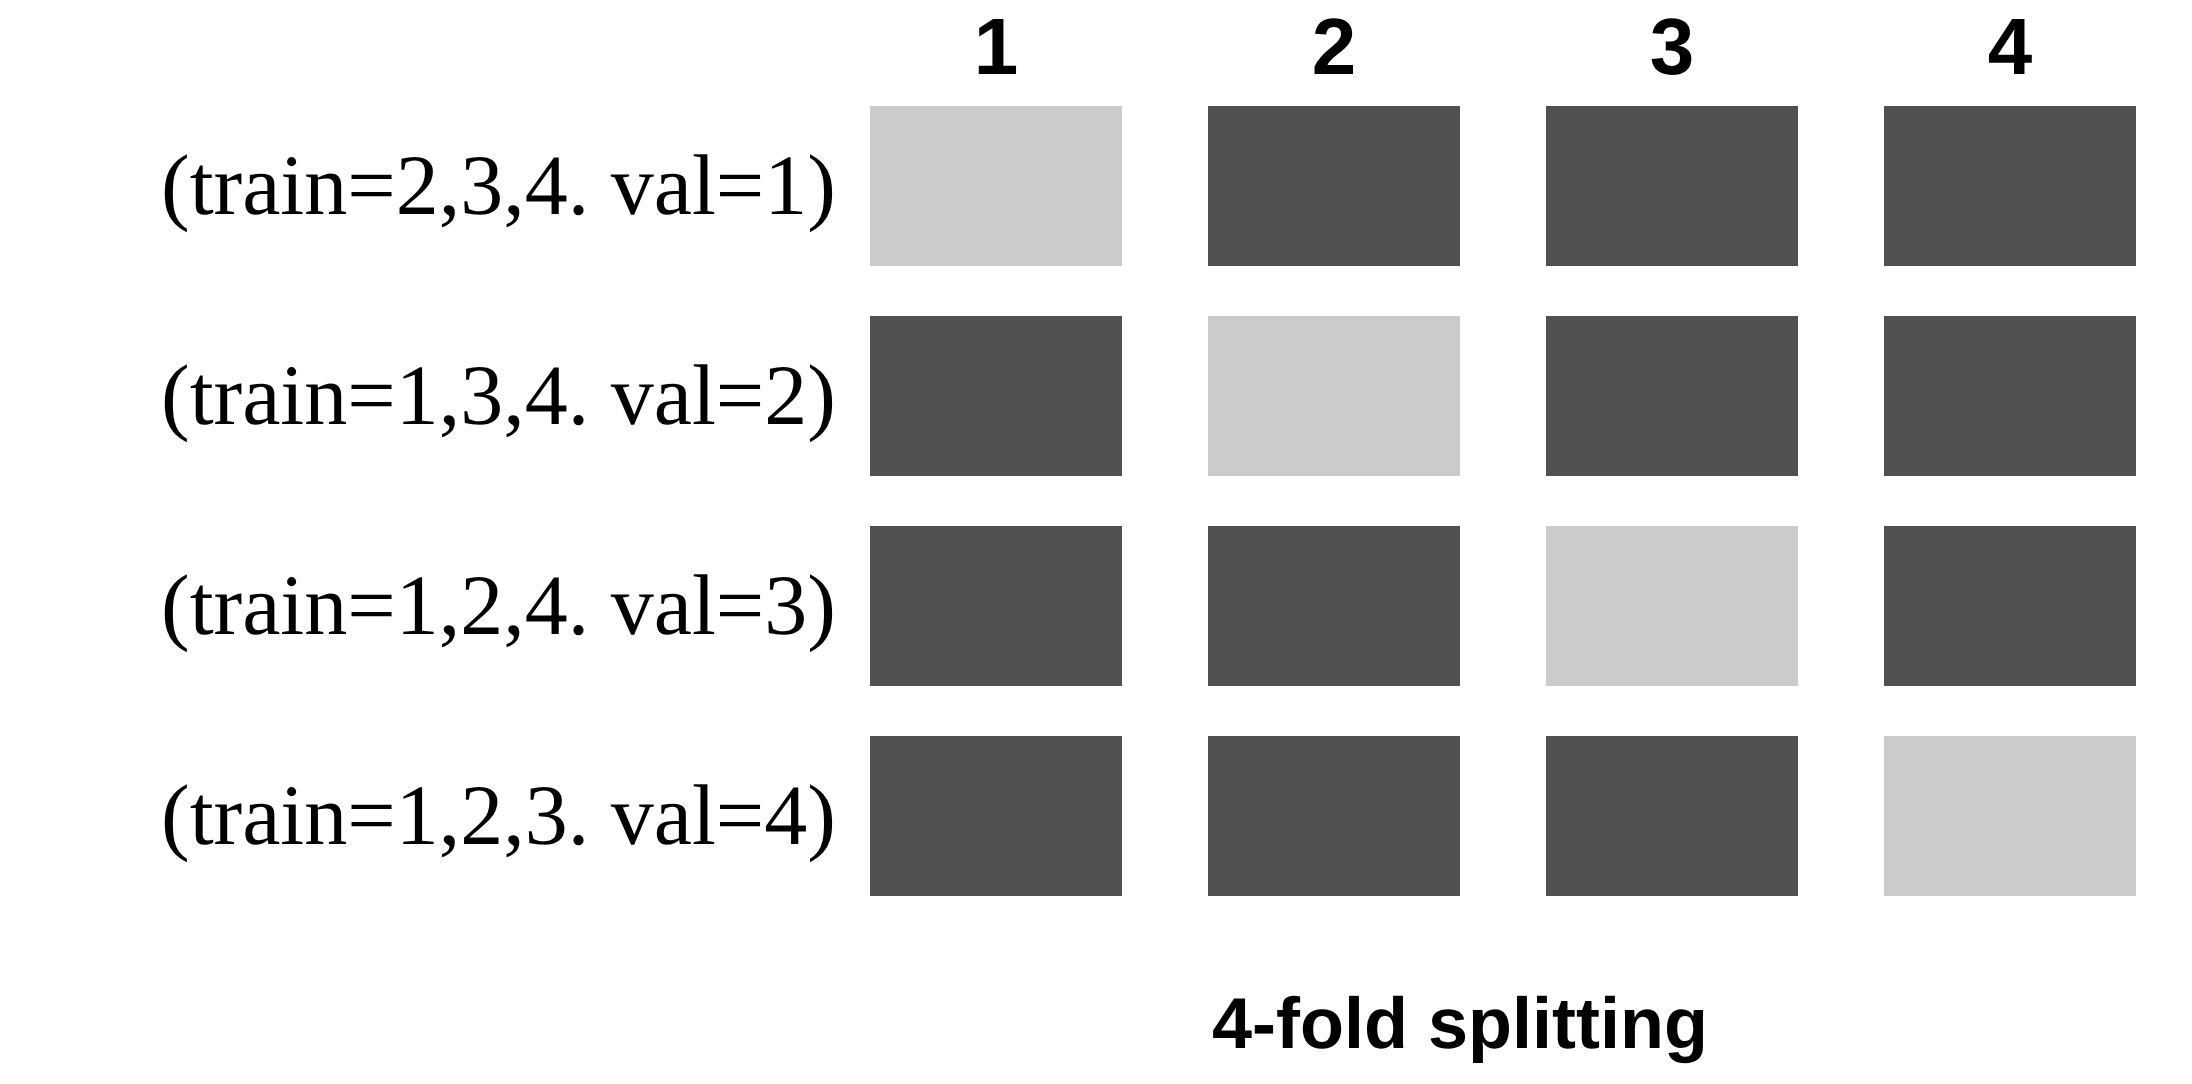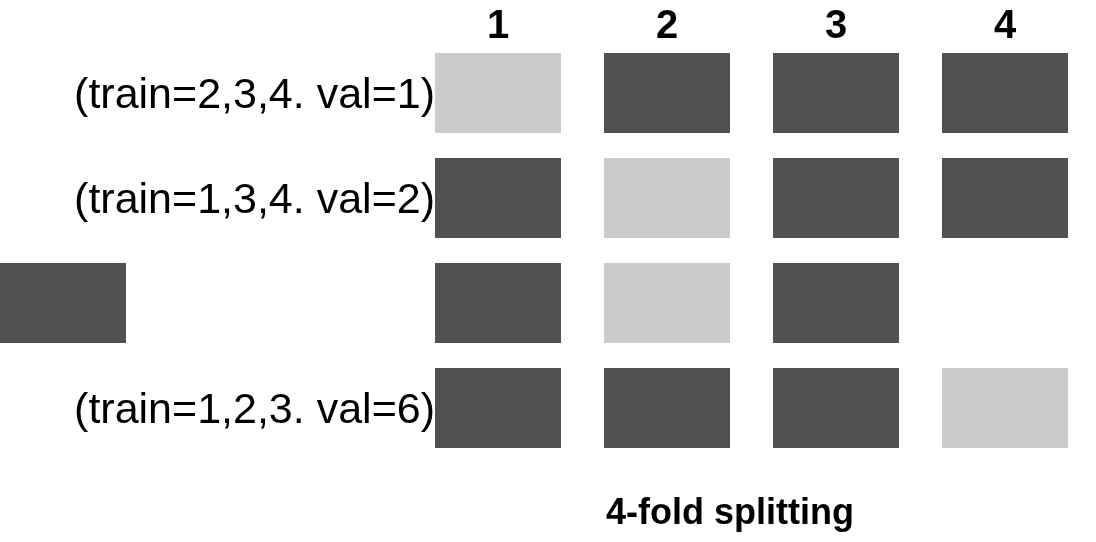--- a/index.html
+++ b/index.html
@@ -37,21 +37,22 @@
     flex-direction: column;
     gap: 25px;
   }
   .data-row {
     height: 80px;
   }
   .row-label {
     display: flex;
     align-items: center;
     justify-content: flex-end;
-    font-family: Liberation Sans, sans-serif;
+    padding-right: 17px;
+    font-family: Liberation Serif, serif;
     font-size: 43px;
     white-space: nowrap;
   }
   .track {
     display: flex;
     align-items: stretch;
   }
   .rect {
     width: 126px;
     height: 80px;
@@ -118,36 +119,37 @@
         </div>
       <div class="track">
           <div class="rect train"></div>
         </div>
       <div class="track">
           <div class="rect train"></div>
         </div>
     </div>
 
     <div class="grid-row data-row">
+      <div class="row-label">(train=1,2,4. val=3)</div>
       <div class="track">
           <div class="rect train"></div>
         </div>
       <div class="track">
           <div class="rect train"></div>
         </div>
       <div class="track">
           <div class="rect val"></div>
         </div>
       <div class="track">
           <div class="rect train"></div>
         </div>
     </div>
 
     <div class="grid-row data-row">
-      <div class="row-label">(train=1,2,3. val=6)</div>
+      <div class="row-label">(train=1,2,3. val=4)</div>
       <div class="track">
           <div class="rect train"></div>
         </div>
       <div class="track">
           <div class="rect train"></div>
         </div>
       <div class="track">
           <div class="rect train"></div>
         </div>
       <div class="track">

